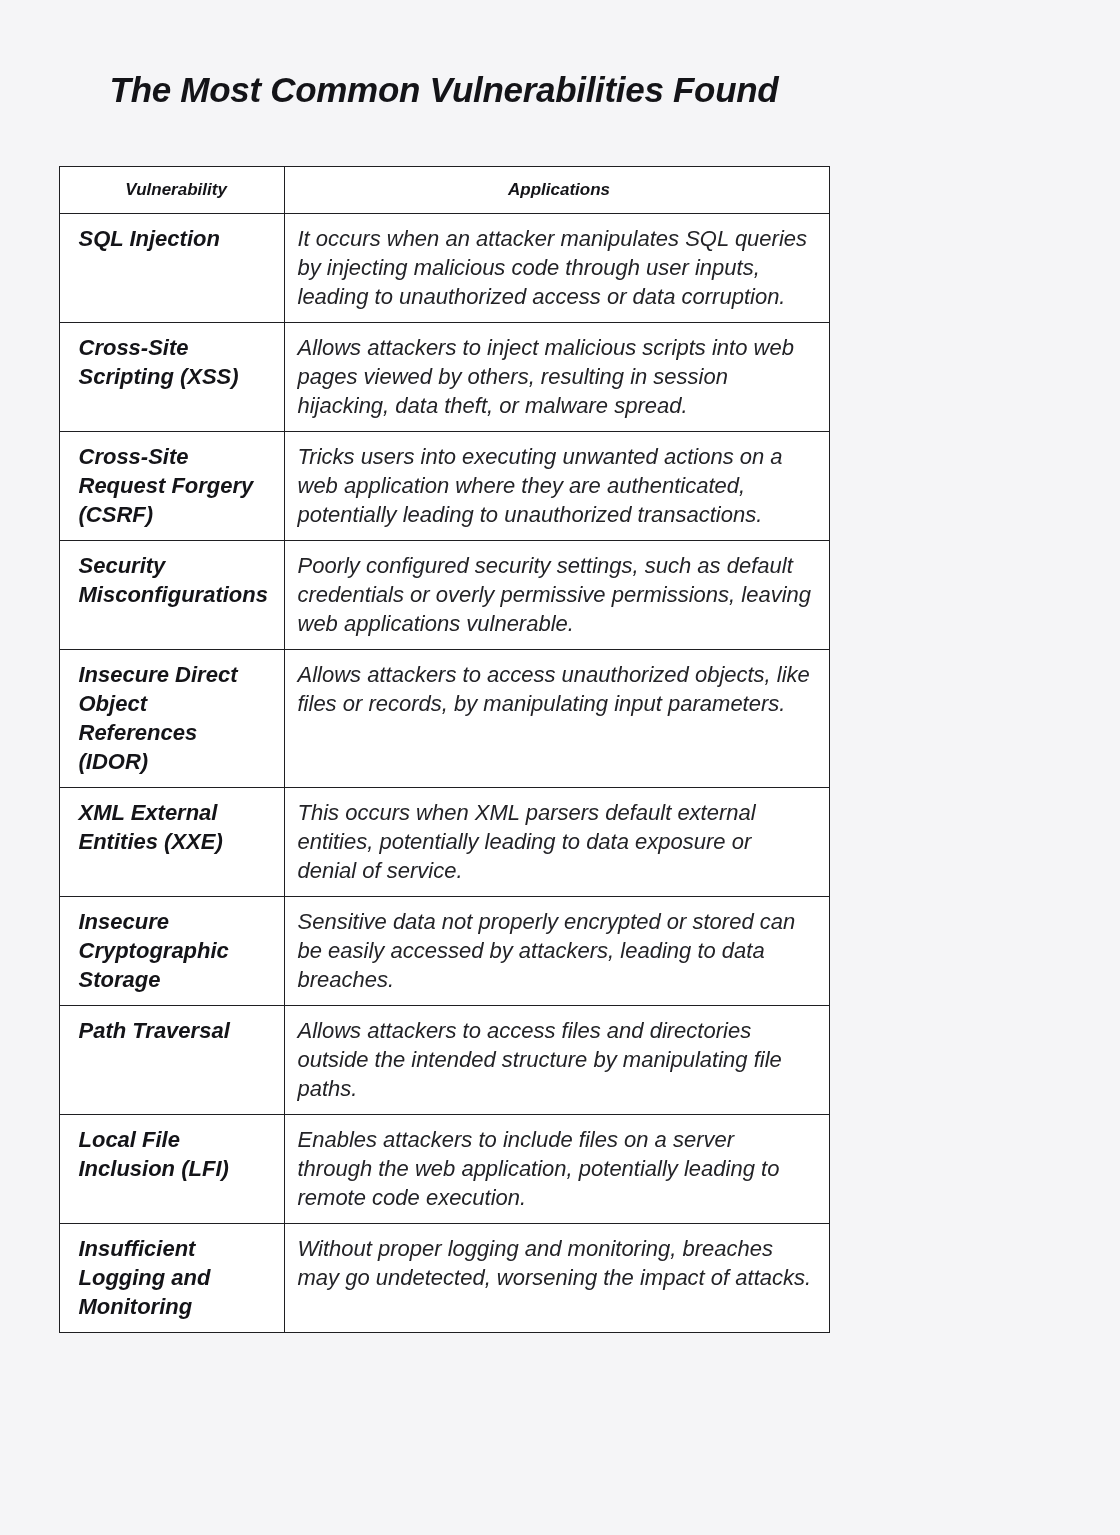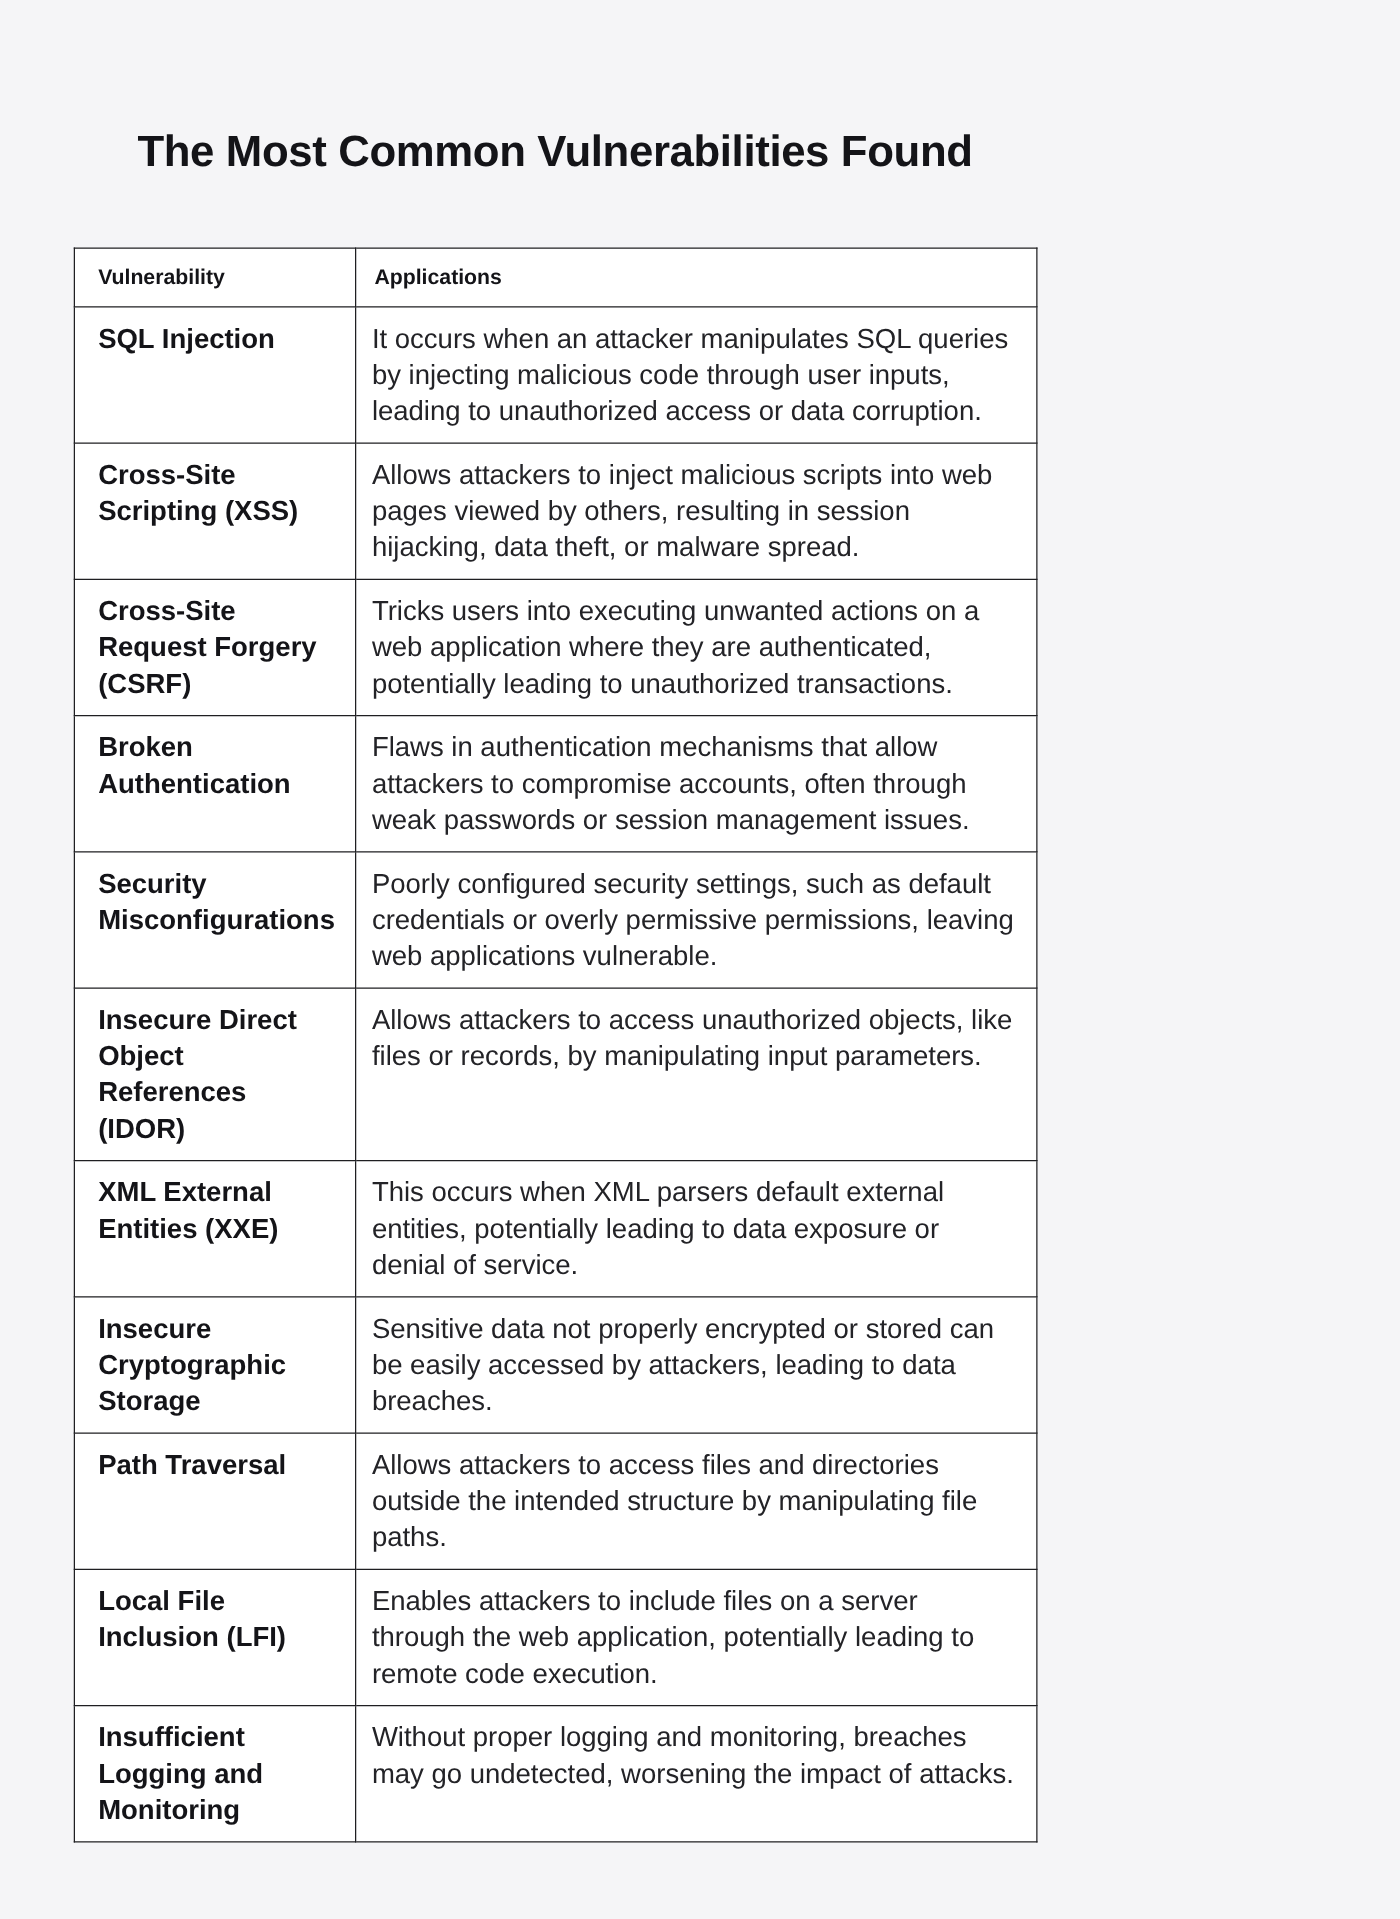--- a/index.html
+++ b/index.html
@@ -12,21 +12,22 @@
   * { margin: 0; padding: 0; box-sizing: border-box; }
   html, body {
     width: 1120px;
     background: var(--page-bg);
     font-family: "Liberation Sans", "DejaVu Sans", sans-serif;
   }
   body { min-height: 1535px; }
   .page {
     width: 888px;
     min-height: 1535px;
-    padding-top: 98px;
+    padding-top: 66px;
+    font-style: italic;
   }
   .title {
     text-align: center;
     font-size: 35px;
     line-height: 47px;
     font-weight: 700;
     color: var(--heading-text);
     letter-spacing: -0.3px;
   }
   table.vuln-table {
@@ -36,21 +37,21 @@
     background: var(--table-bg);
     table-layout: fixed;
   }
   table.vuln-table th,
   table.vuln-table td {
     border: 1.5px solid var(--border-color);
   }
   col.c-vuln { width: 225px; }
   col.c-desc { width: 545px; }
   th {
-    text-align: left;
+    text-align: center;
     font-size: 17px;
     font-weight: 700;
     color: var(--heading-text);
     height: 47px;
     vertical-align: middle;
   }
   th.th-vuln { padding: 0 10px 0 19px; }
   th.th-desc { padding: 0 10px 0 15px; }
   td {
     vertical-align: top;
@@ -97,24 +98,20 @@
     <td class="vuln">Cross-Site Scripting (XSS)</td>
     <td class="desc">Allows attackers to inject malicious scripts into web pages viewed by others, resulting in session hijacking, data theft, or malware spread.</td>
   </tr>
 
   <tr>
     <td class="vuln">Cross-Site Request Forgery (CSRF)</td>
     <td class="desc">Tricks users into executing unwanted actions on a web application where they are authenticated, potentially leading to unauthorized transactions.</td>
   </tr>
 
 
-  <tr>
-    <td class="vuln">Broken Authentication</td>
-    <td class="desc">Flaws in authentication mechanisms that allow attackers to compromise accounts, often through weak passwords or session management issues.</td>
-  </tr>
 
   <tr>
     <td class="vuln">Security Misconfigurations</td>
     <td class="desc">Poorly configured security settings, such as default credentials or overly permissive permissions, leaving web applications vulnerable.</td>
   </tr>
 
   <tr>
     <td class="vuln">Insecure Direct Object References (IDOR)</td>
     <td class="desc">Allows attackers to access unauthorized objects, like files or records, by manipulating input parameters.</td>
   </tr>

